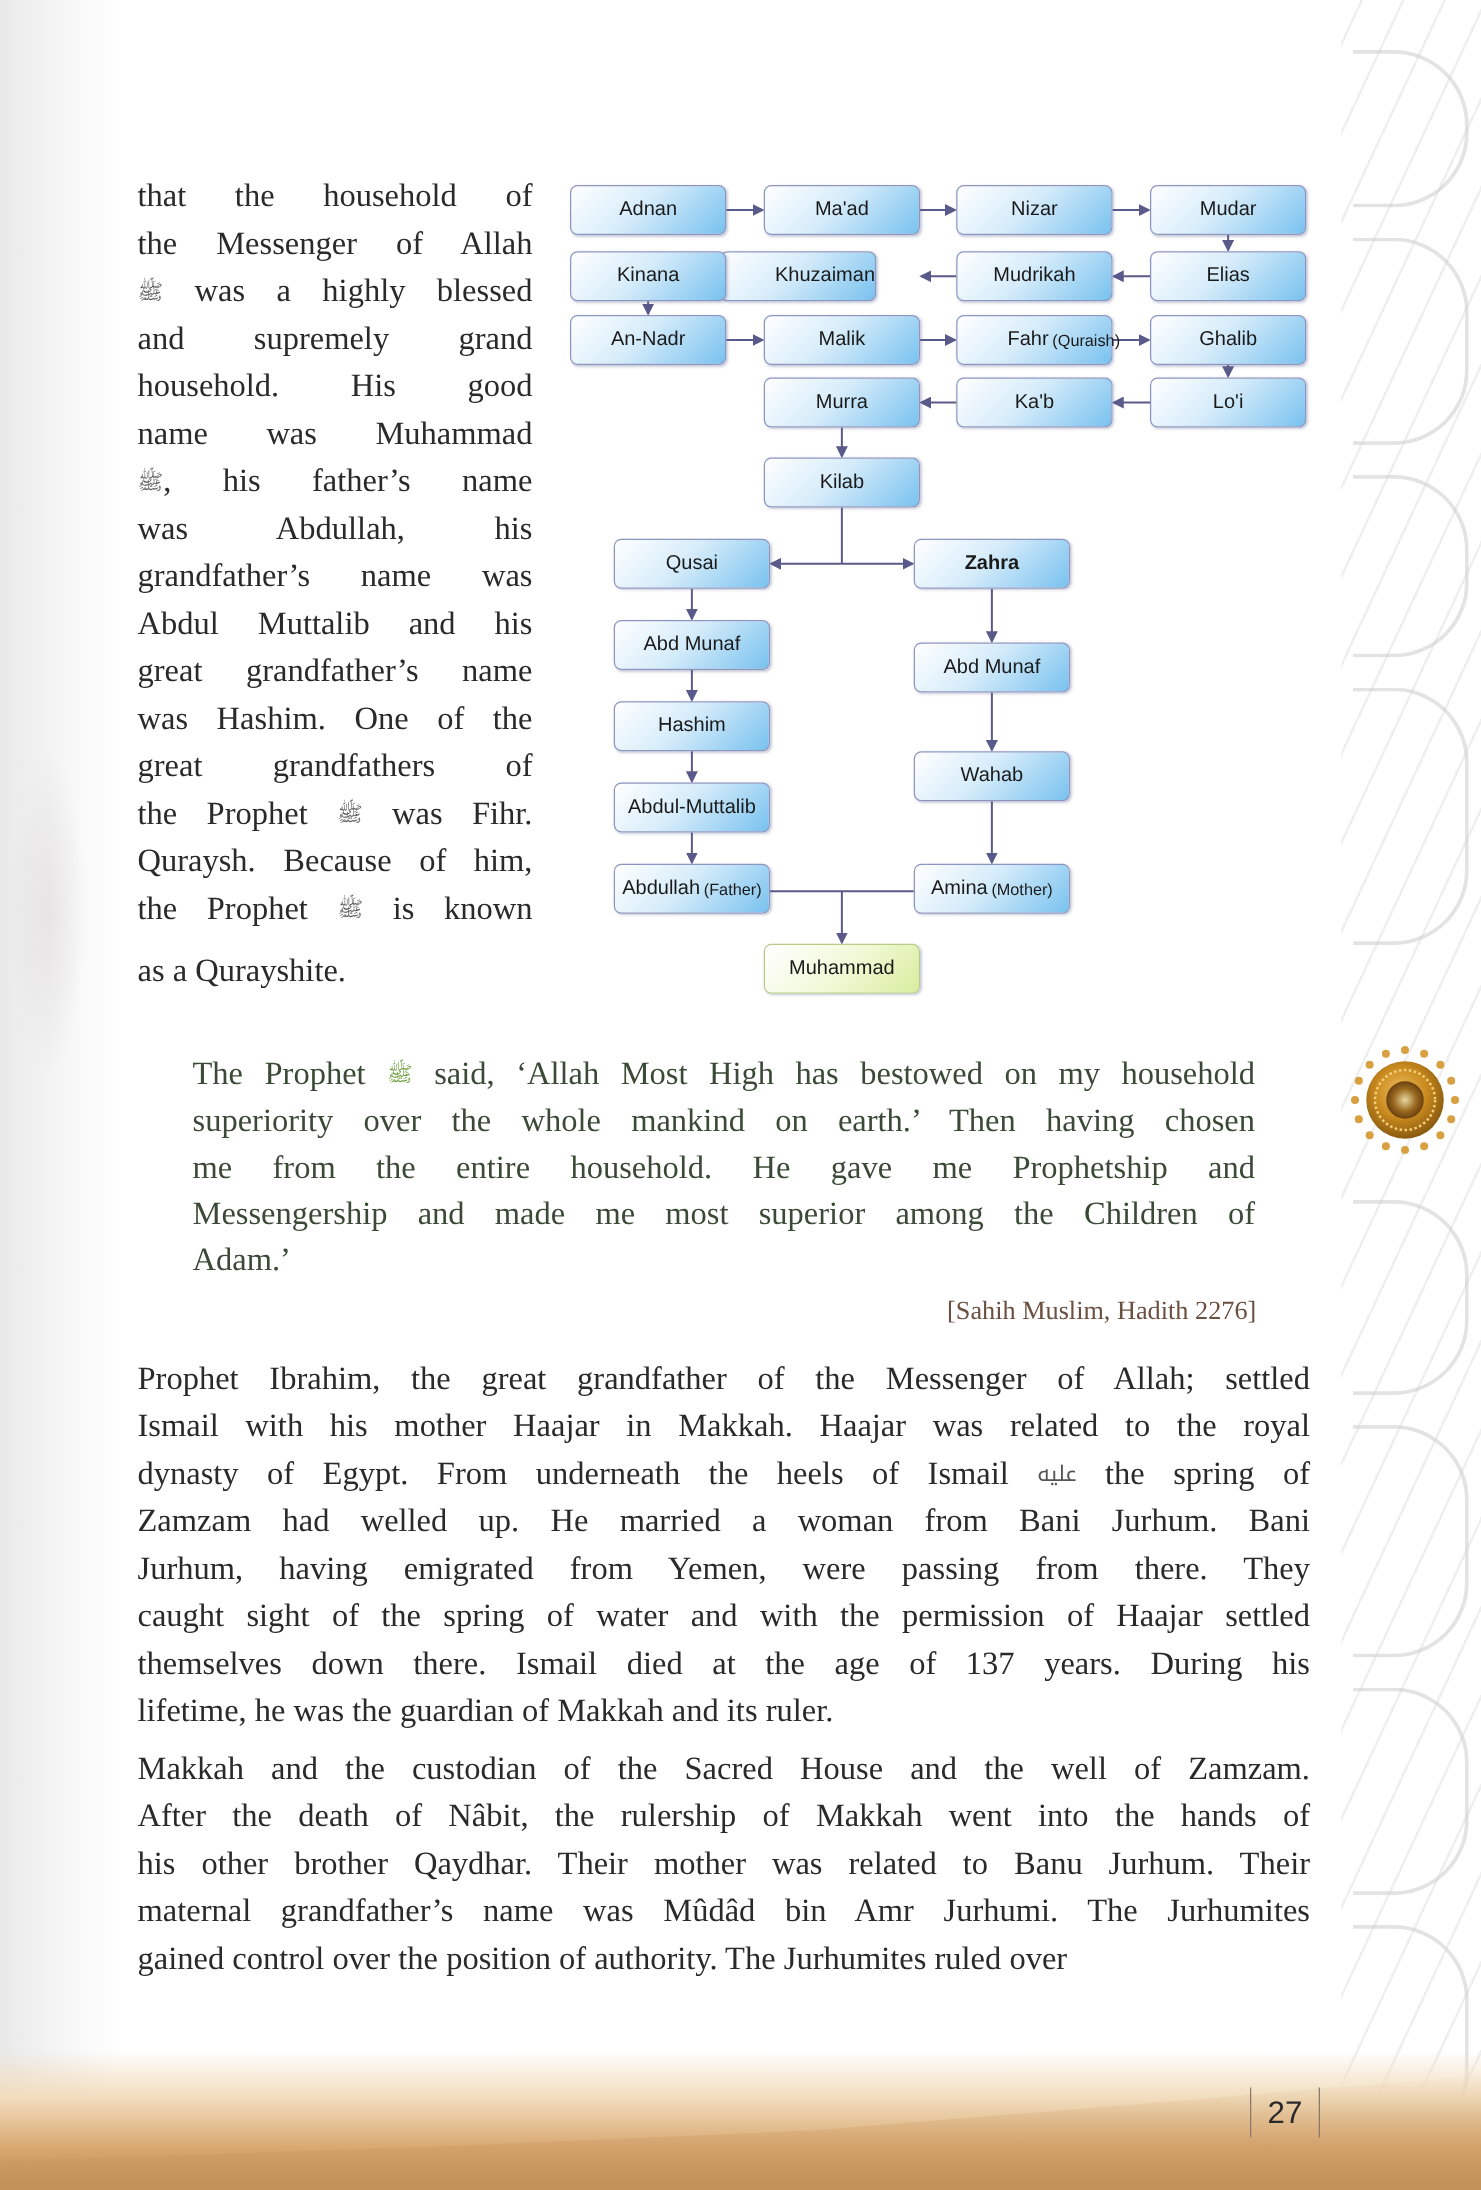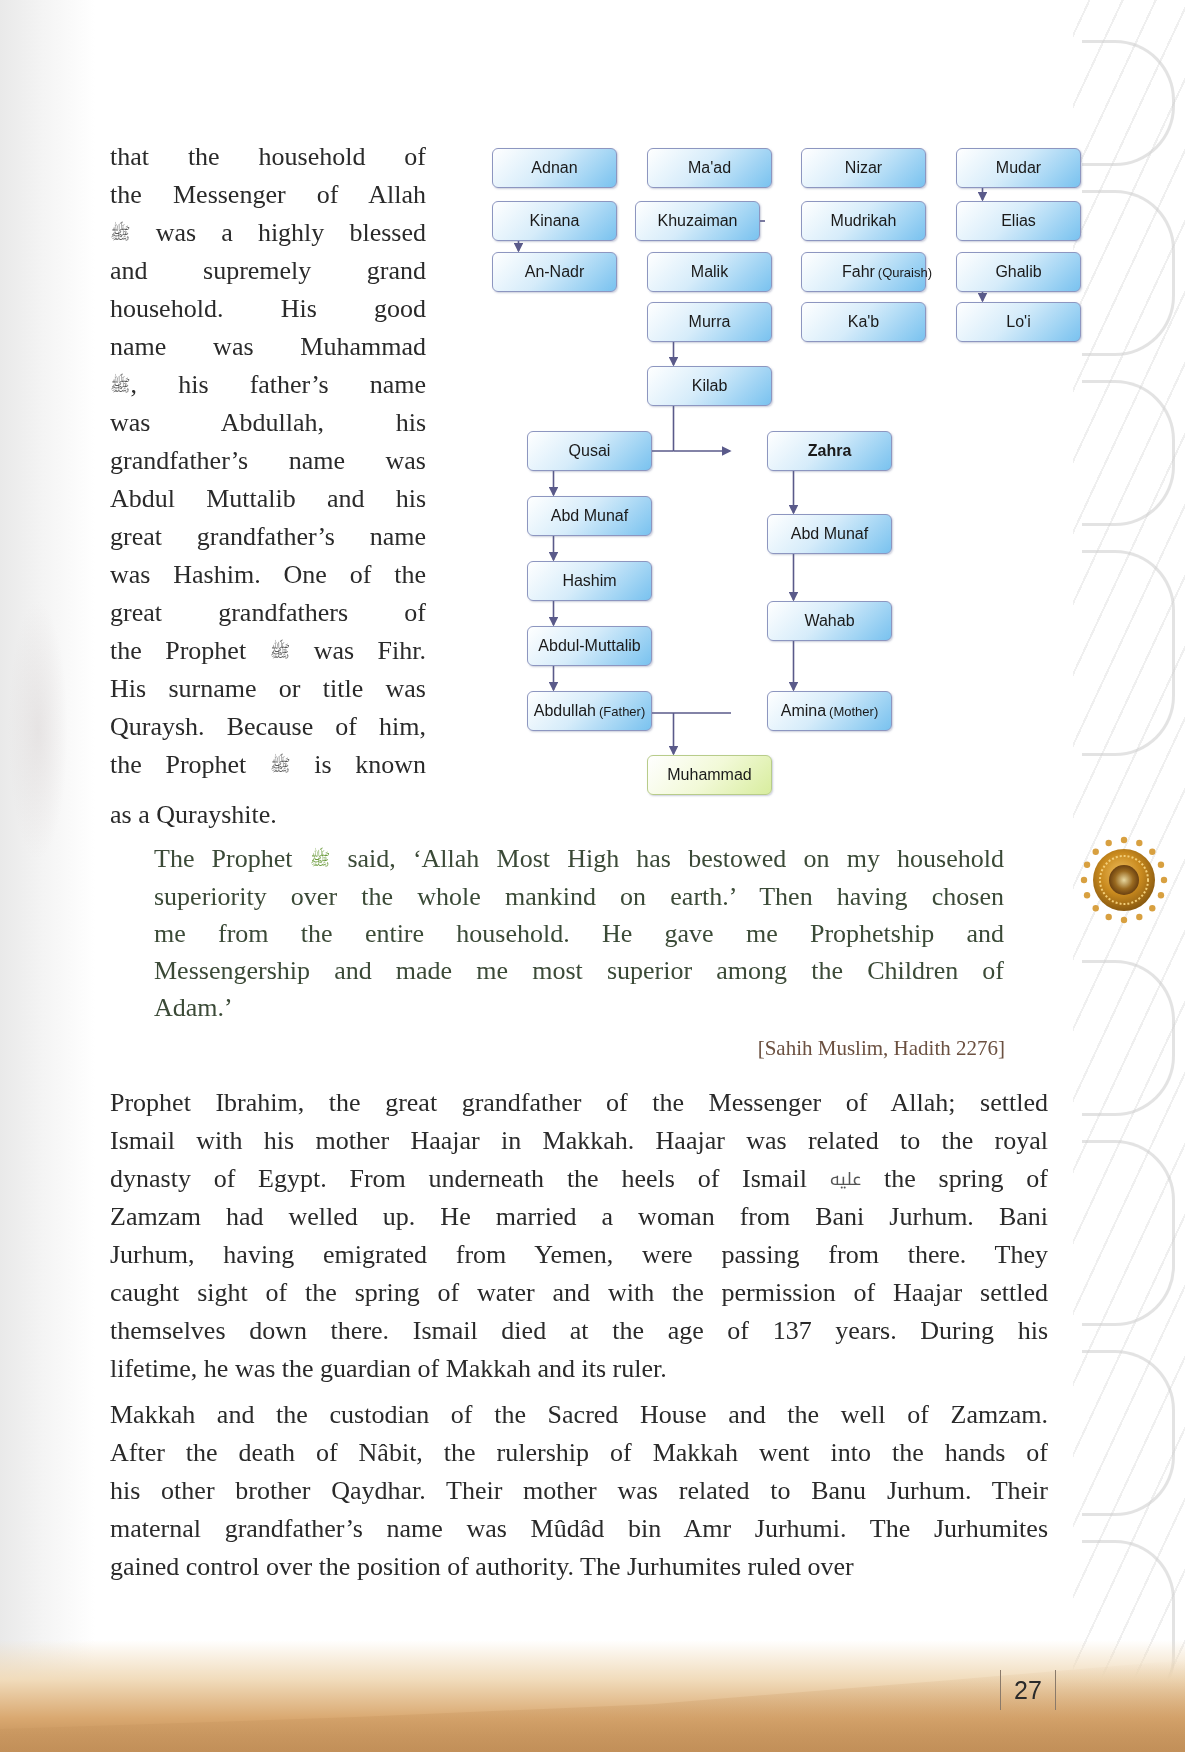--- a/index.html
+++ b/index.html
@@ -79,21 +79,20 @@
   .diagram { position: absolute; left: 0; top: 0; width: 1185px; height: 820px; pointer-events: none; }
   .diagram svg { position: absolute; left: 0; top: 0; }
   .node {
     position: absolute; width: 125px; height: 40px; box-sizing: border-box;
     border: 1.5px solid #8d96c0; border-radius: 6px;
     background: linear-gradient(135deg, #ffffff 0%, #d6ecfa 45%, #79c2ef 100%);
     box-shadow: 1px 1px 2px rgba(100,110,150,0.35);
     font-family: "Liberation Sans", "DejaVu Sans", sans-serif; font-size: 16px; color: #1a1a1a;
     display: flex; align-items: center; justify-content: center; white-space: nowrap;
     pointer-events: auto;
-    margin-left: 36px;
   }
   .node small { font-size: 13px; margin-left: 3px; }
   .node.root {
     background: linear-gradient(135deg, #ffffff 0%, #f2f9d8 50%, #d8ed9e 100%);
     border-color: #b8cc8a;
   }
 </style>
 </head>
 <body>
 
@@ -159,21 +158,20 @@
     <span class="line">household. His good</span>
     <span class="line">name was Muhammad</span>
     <span class="line"><span class="saw">ﷺ</span>, his father’s name</span>
     <span class="line">was Abdullah, his</span>
     <span class="line">grandfather’s name was</span>
     <span class="line">Abdul Muttalib and his</span>
     <span class="line">great grandfather’s name</span>
     <span class="line">was Hashim. One of the</span>
     <span class="line">great grandfathers of</span>
     <span class="line">the Prophet <span class="saw">ﷺ</span> was Fihr.</span>
-    <span class="line">His surname or title was</span>
     <span class="line">Quraysh. Because of him,</span>
     <span class="line">the Prophet <span class="saw">ﷺ</span> is known</span>
     <span class="line last">as a Qurayshite.</span>
   </div>
 
 <div class="diagram" id="diagram">
   <svg width="1185" height="820" id="edges-svg">
     <defs>
       <marker id="arr" markerWidth="6" markerHeight="6" refX="5" refY="3" orient="auto">
         <path d="M0,0 L6,3 L0,6 z" fill="#5a5a8a"></path>
@@ -218,21 +216,21 @@
     </div>
     <div class="node" style="left: 920px; top: 148px; justify-content: center;">
       <span>Mudar</span>
     </div>
     <div class="node" style="left: 920px; top: 201px;">
       <span>Elias</span>
     </div>
     <div class="node" style="left: 765px; top: 201px;">
       <span>Mudrikah</span>
     </div>
-    <div class="node" style="left: 599px; top: 201px;">
+    <div class="node" style="left: 576px; top: 201px; justify-content: flex-end;">
       <span>Khuzaiman</span>
     </div>
     <div class="node" style="left: 456px; top: 201px;">
       <span>Kinana</span>
     </div>
     <div class="node" style="left: 456px; top: 252px;">
       <span>An-Nadr</span>
     </div>
     <div class="node" style="left: 611px; top: 252px;">
       <span>Malik</span>

